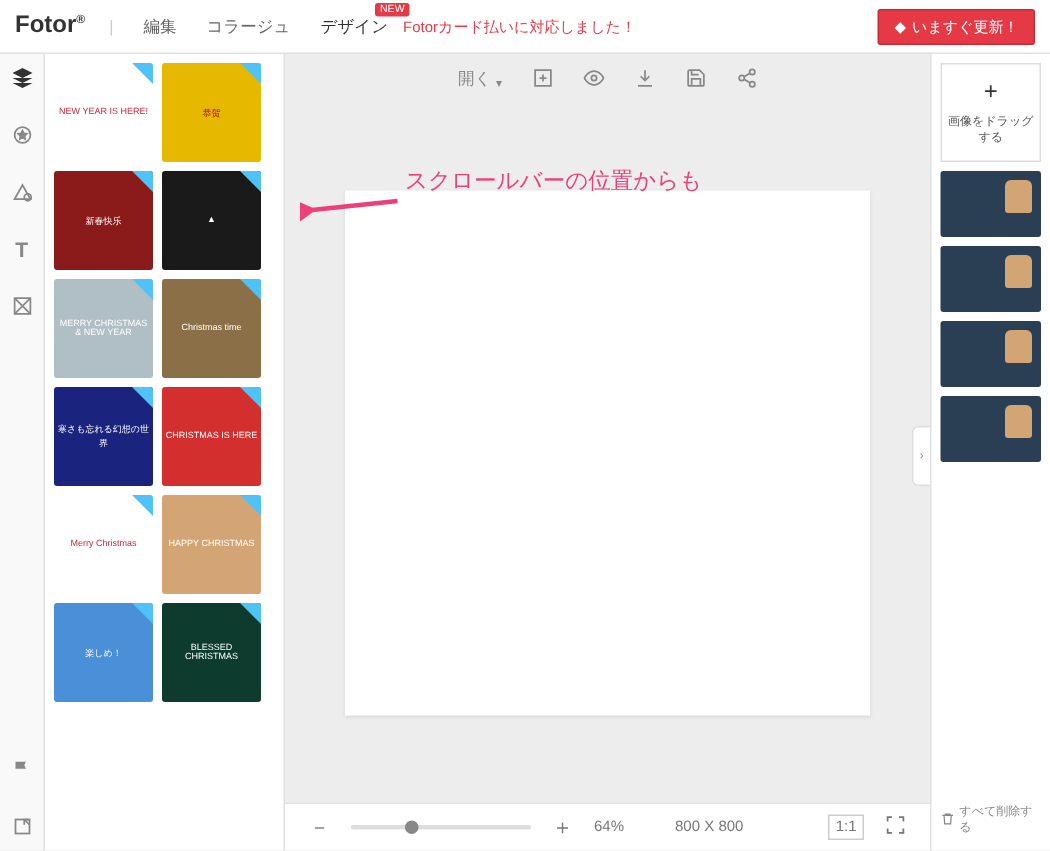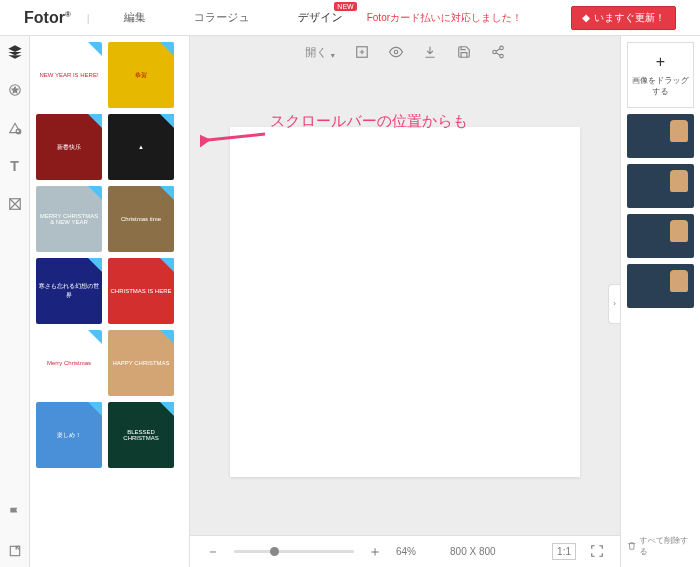--- a/index.html
+++ b/index.html
@@ -1,21 +1,21 @@
 <!DOCTYPE html>
 <html><head>
 <meta charset="utf-8">
 <style>
 *{margin:0;padding:0;box-sizing:border-box;font-family:"Hiragino Sans","Meiryo",sans-serif}
 body{width:700px;height:567px;overflow:hidden;background:#f5f5f5;position:relative}
-.topbar{height:36px;background:#fff;border-bottom:1px solid #e0e0e0;display:flex;align-items:center;padding:0 24px;font-size:11px}
+.topbar{height:36px;background:#fff;border-bottom:1px solid #e0e0e0;display:flex;align-items:center;padding:0 10px;font-size:11px}
 .logo{font-size:16px;font-weight:600;color:#333;margin-right:6px}
 .logo sup{font-size:8px}
 .divider{color:#ccc;margin:0 10px}
-.nav-item{color:#666;margin:0 24px;cursor:pointer}
+.nav-item{color:#666;margin:0 10px;cursor:pointer}
 .nav-item.active{color:#333;font-weight:500;position:relative}
 .new-badge{position:absolute;top:-8px;right:-14px;background:#e63946;color:#fff;font-size:7px;padding:1px 3px;border-radius:2px}
 .promo{color:#e63946;font-size:10px;}
 .update-btn{margin-left:auto;background:#e63946;color:#fff;border:1px solid #c92a3a;padding:4px 10px;font-size:10px;border-radius:2px;cursor:pointer;display:flex;align-items:center;gap:4px}
 .main{display:flex;height:531px}
 .sidebar{width:30px;background:#f9f9f9;border-right:1px solid #e0e0e0;display:flex;flex-direction:column;align-items:center;padding-top:8px;gap:22px}
 .sidebar-icon{width:16px;height:16px;cursor:pointer;color:#888;display:flex;align-items:center;justify-content:center}
 .sidebar-icon.active{color:#333}
 .sidebar-spacer{flex:1}
 .template-panel{width:160px;background:#fff;border-right:1px solid #e0e0e0;display:flex;flex-direction:column}

